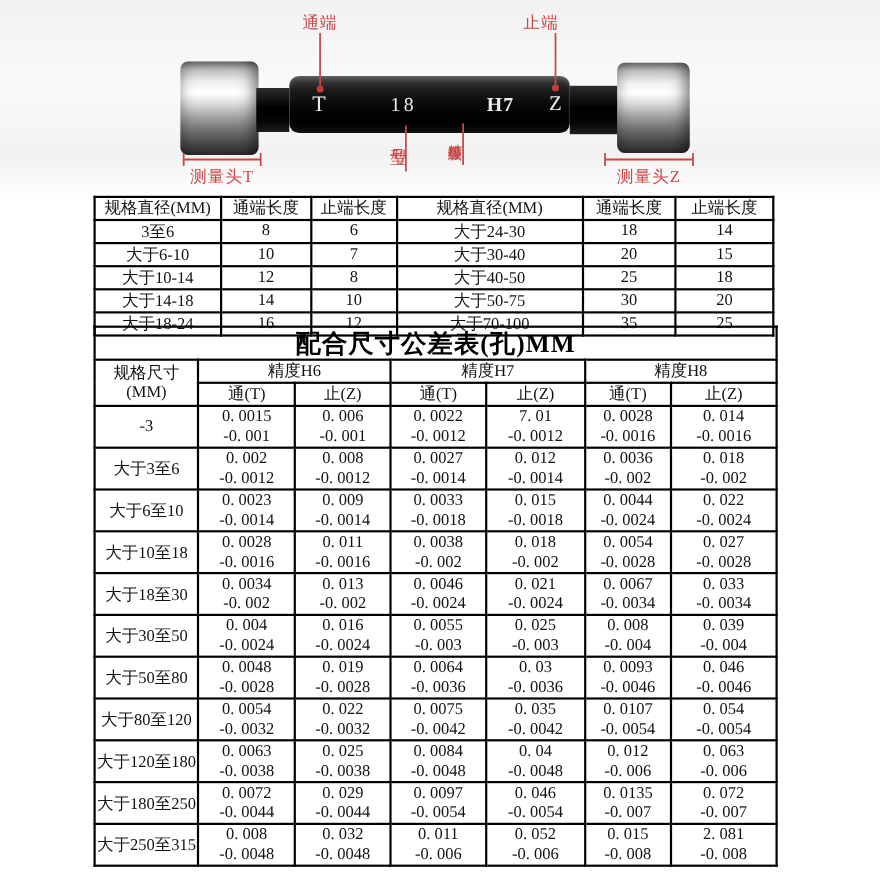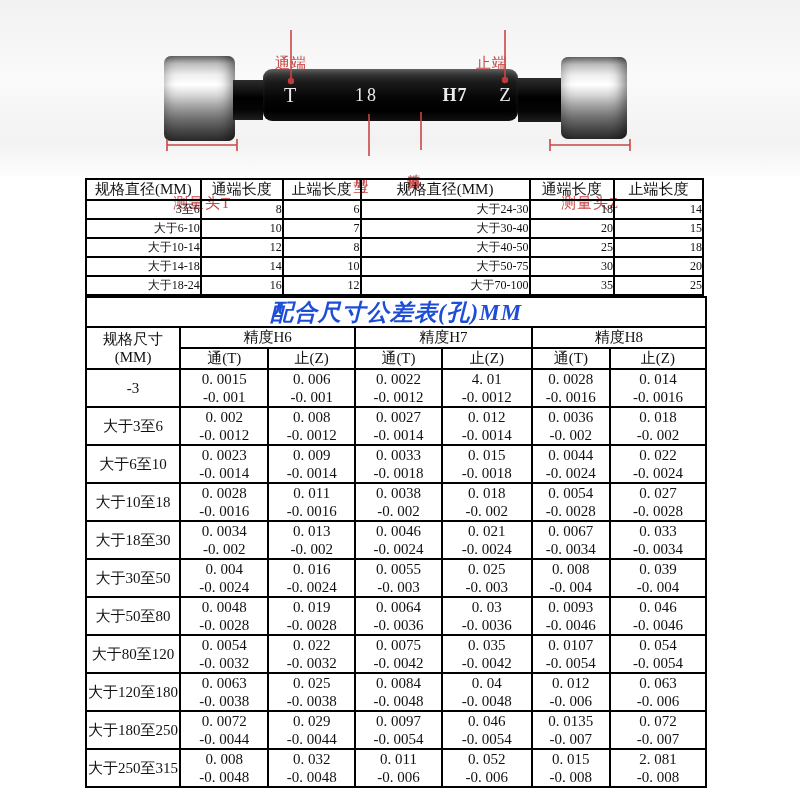--- a/index.html
+++ b/index.html
@@ -29,34 +29,33 @@
     box-shadow:inset 0 4px 6px -3px rgba(255,255,255,.25);
   }
   .gauge-mark {
     position:absolute; top:50%; transform:translate(-50%,-50%);
     color:#ececec; font-family:"Liberation Serif",serif;
   }
   .ann {
     position:absolute; color:#c94747; font-size:15px; letter-spacing:1px;
     transform:translateX(-50%); white-space:nowrap;
     font-family:Liberation Serif, serif;
-    margin-top:43px;
   }
   .ann.vert {
     writing-mode:vertical-rl; transform:none; letter-spacing:1px; white-space:normal;
   }
   .overlay { position:absolute; left:0; top:0; pointer-events:none; }
 
   
   table { border-collapse:collapse; table-layout:fixed; }
   td, th { border:2px solid #000; text-align:center; vertical-align:middle; font-weight:normal; padding:0; }
 
   .t1 { position:absolute; left:85px; top:178px; width:619px; }
   .t1 th { height:20px; font-size:15px; }
-  .t1 td { height:19px; font-size:12px;text-align:right; }
+  .t1 td { height:19px; font-size:15px; }
 
   .t2wrap { position:absolute; left:85px; top:296px; width:622px; }
   .t2title {
     border:2px solid #000; border-bottom:none;
     height:30px; line-height:29px; text-align:center;
     font-size:23px; font-weight:bold; letter-spacing:1px;
   }
   .t2 { width:100%; }
   .t2 thead th { height:20px; font-size:15px; }
   .t2 tbody td { height:36px; font-size:15px; }
@@ -166,21 +165,21 @@
           <td>16</td>
           <td>12</td>
           <td>大于70-100</td>
           <td>35</td>
           <td>25</td>
         </tr>
       </tbody>
   </table>
 
   <div class="t2wrap">
-    <div class="t2title" style="color: #1d4ed8; font-style: italic;">配合尺寸公差表(孔)MM</div>
+    <div class="t2title" style="color: #000000;">配合尺寸公差表(孔)MM</div>
     <table class="t2">
       <colgroup>
         <col style="width:15.2%">
           <col style="width:14.2%">
           <col style="width:14.0%">
         <col style="width:14.0%">
           <col style="width:14.5%">
           <col style="width:12.6%">
           <col style="width:15.5%">
       </colgroup>
@@ -209,21 +208,21 @@
             </td>
             <td>
               <div class="num">0. 006</div>
               <div class="num">-0. 001</div>
             </td>
             <td>
               <div class="num">0. 0022</div>
               <div class="num">-0. 0012</div>
             </td>
             <td>
-              <div class="num">4. 01</div>
+              <div class="num">7. 01</div>
               <div class="num">-0. 0012</div>
             </td>
             <td>
               <div class="num">0. 0028</div>
               <div class="num">-0. 0016</div>
             </td>
             <td>
               <div class="num">0. 014</div>
               <div class="num">-0. 0016</div>
             </td>

